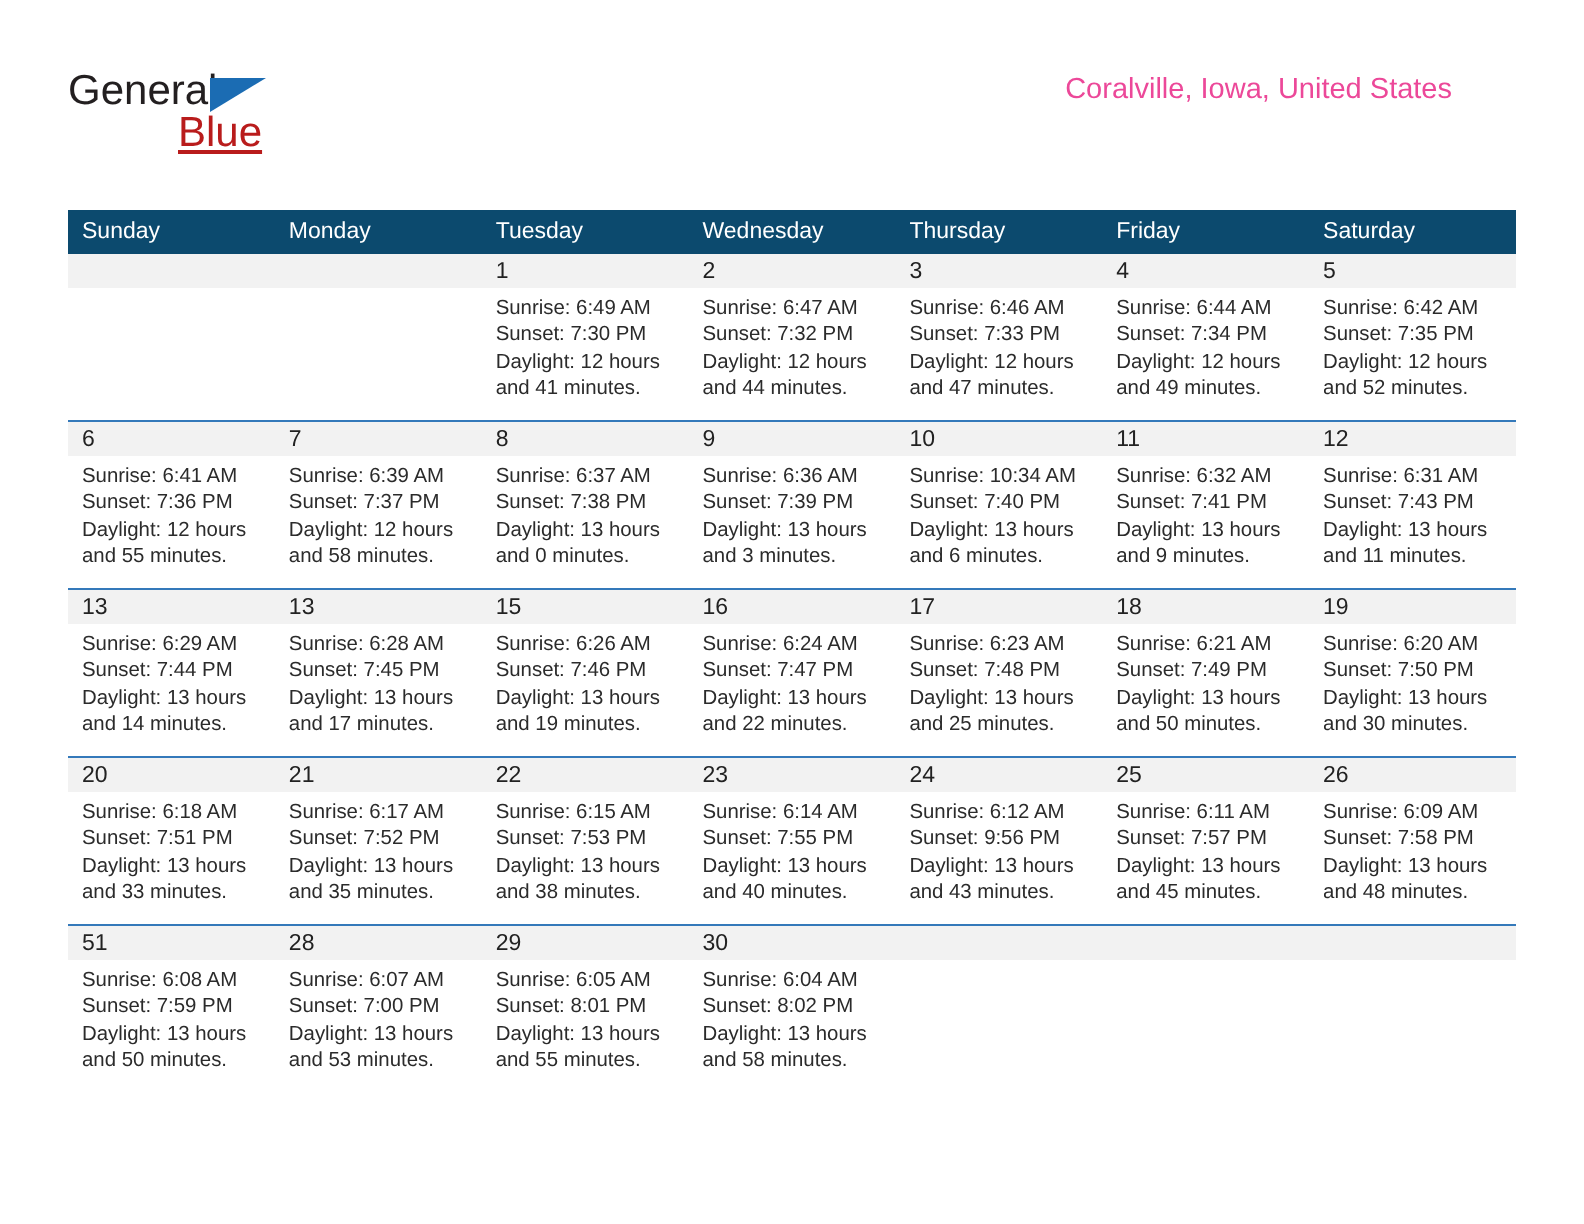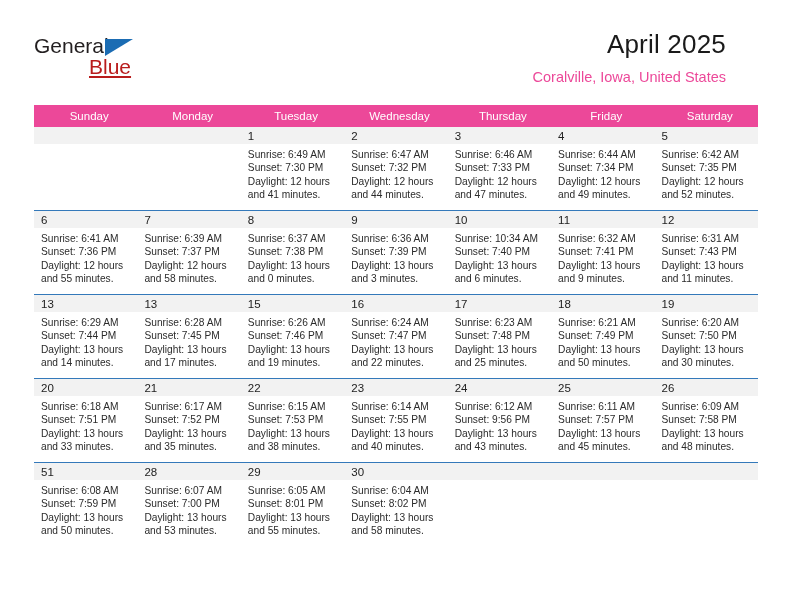--- a/index.html
+++ b/index.html
@@ -92,25 +92,25 @@
   .calendar {
     position: absolute;
     left: 34px;
     top: 105px;
     width: 724px;
     border-collapse: collapse;
     table-layout: fixed;
   }
 
   .calendar th {
-    background: #ec4899;
+    background: #0c4a6e;
     color: #ffffff;
     font-size: 11.5px;
     font-weight: normal;
-    text-align: center;
+    text-align: left;
     padding: 5px 0 5px 7px;
     height: 10px;
     border: none;
   }
 
   .calendar td {
     vertical-align: top;
     padding: 0;
     border: none;
     border-top: 1px solid #3479ba;
@@ -156,21 +156,20 @@
 
   <div class="header">
 
     <div class="logo">
       <span class="logo-general">General</span>
       <span class="logo-triangle"></span>
       <span class="logo-blue">Blue</span>
     </div>
 
     <div class="title-block">
-      <h1 class="cal-title">April 2025</h1>
       <div class="cal-subtitle">Coralville, Iowa, United States</div>
     </div>
 
   </div>
 
   <table class="calendar">
     <thead>
       <tr>
         <th>Sunday</th>
         <th>Monday</th>

